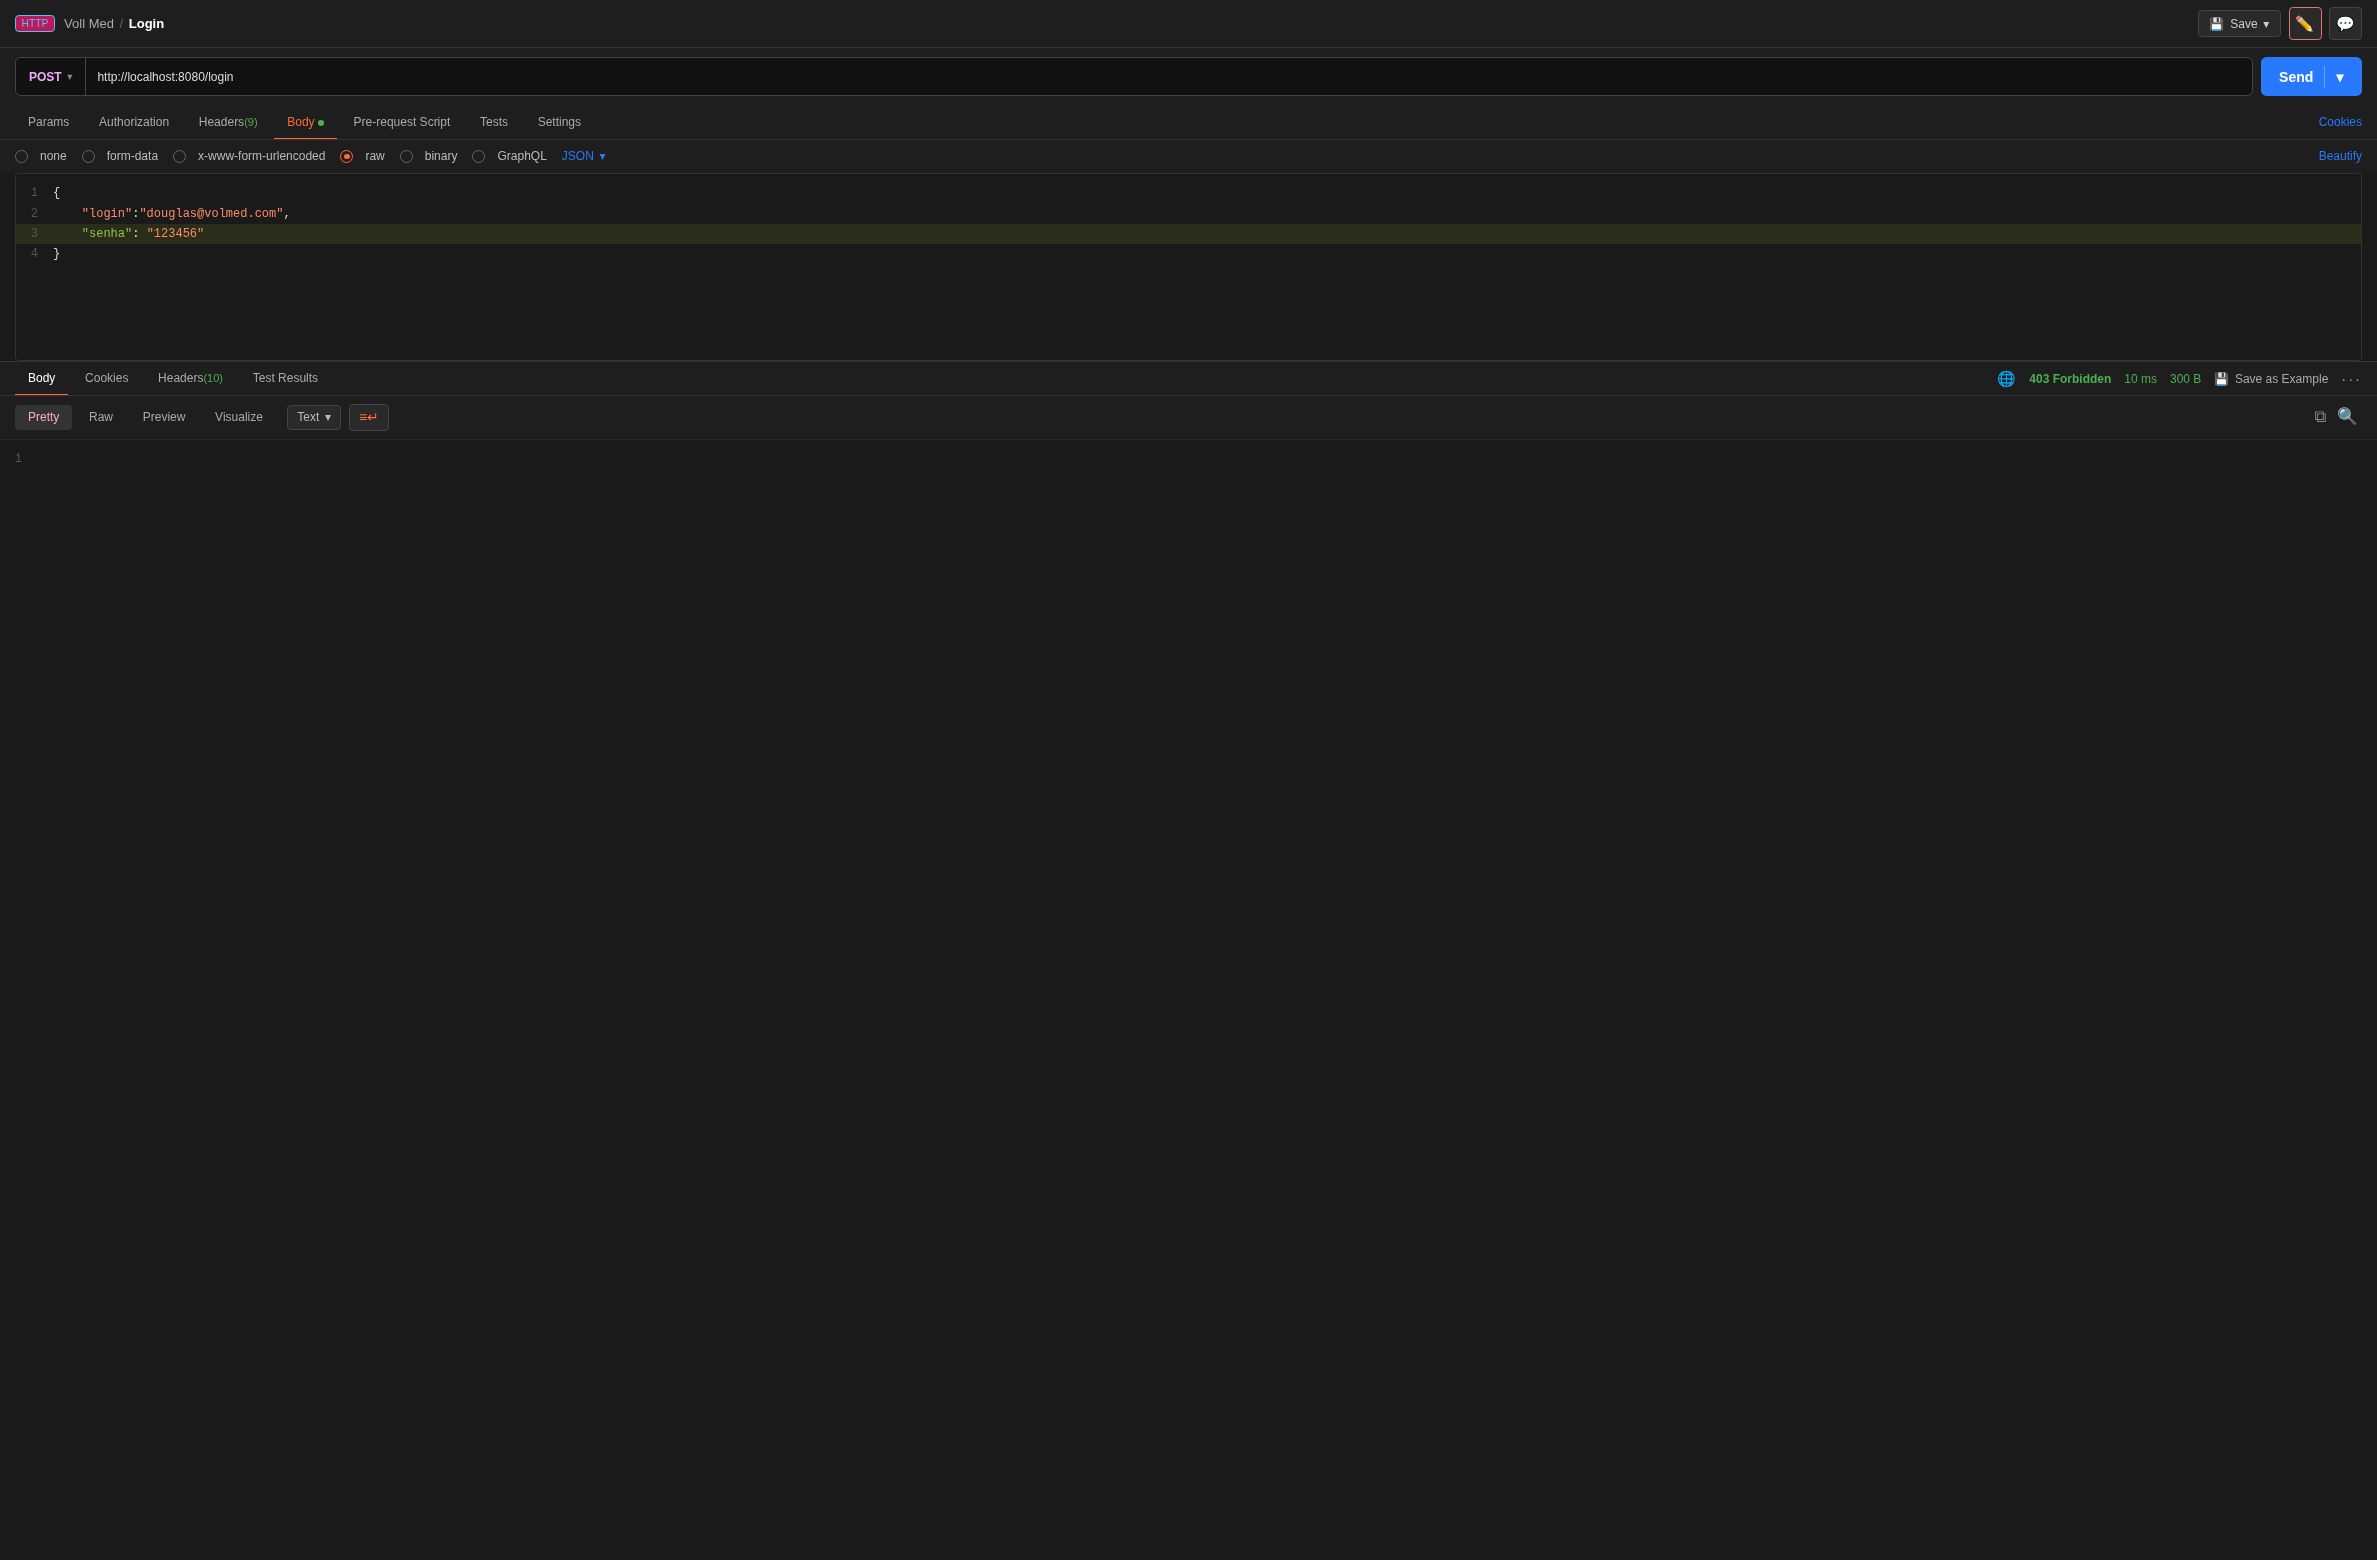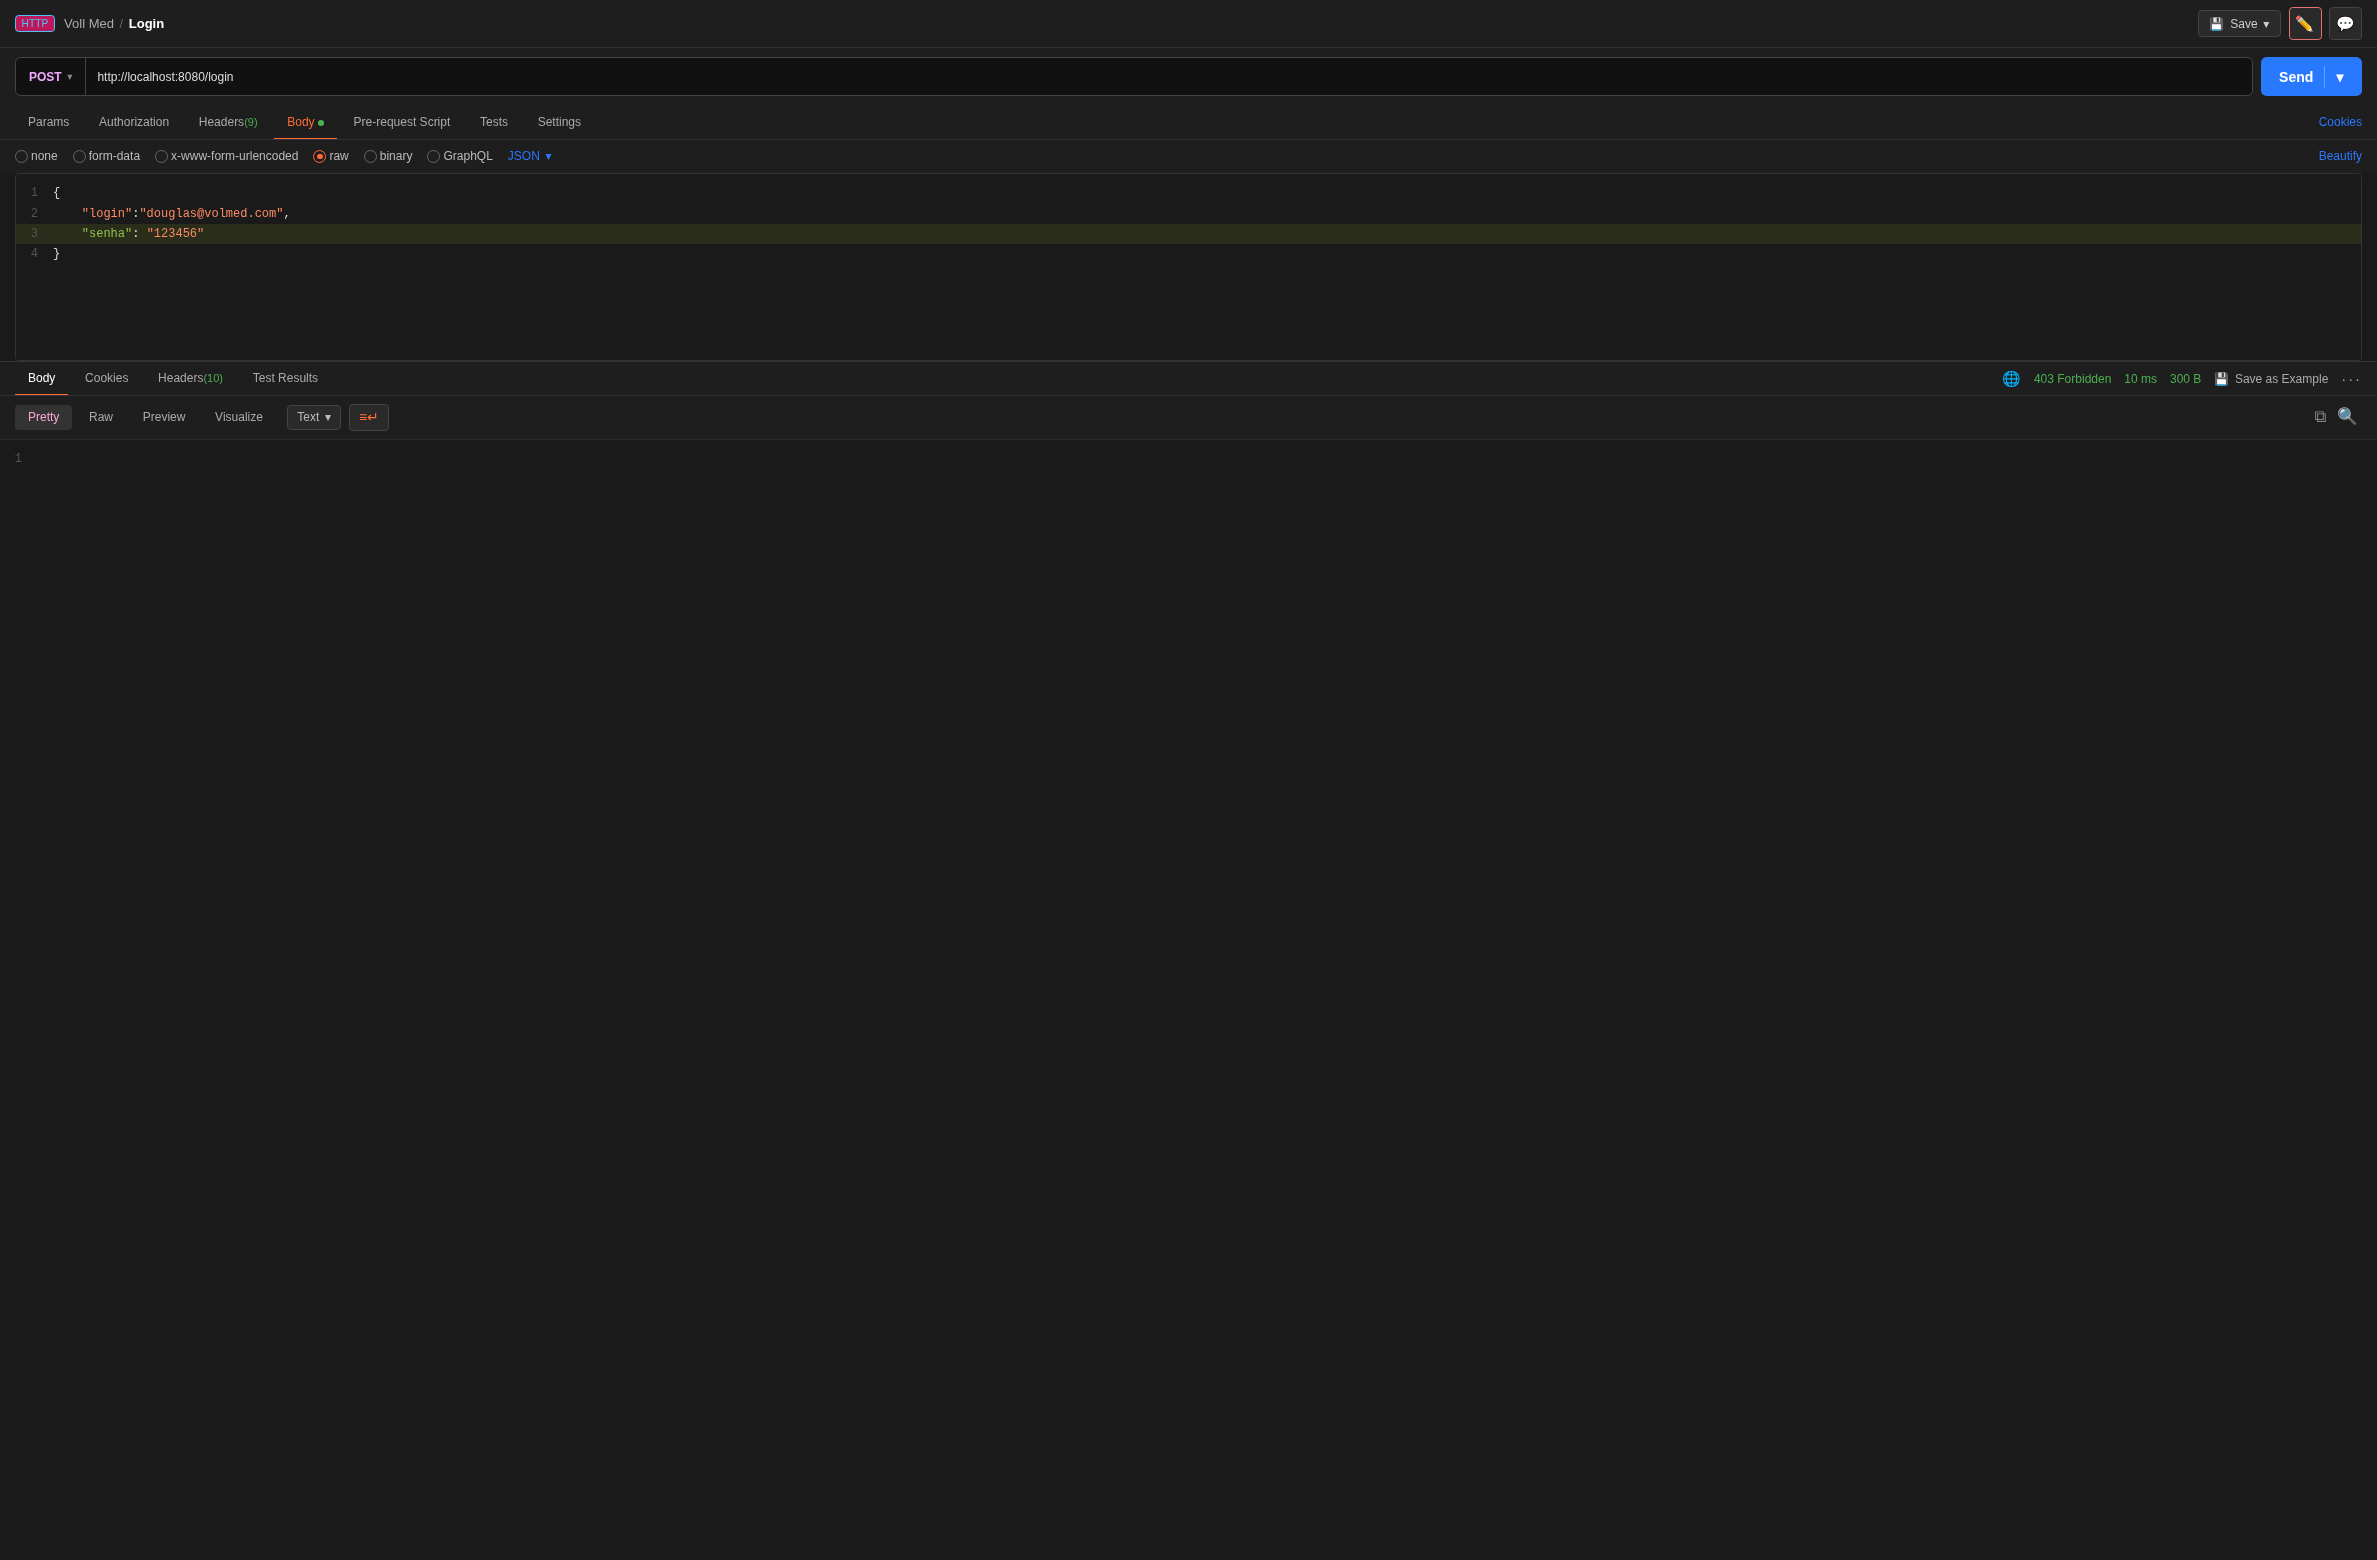--- a/index.html
+++ b/index.html
@@ -190,21 +190,21 @@
       display: flex;
       align-items: center;
       gap: 15px;
       padding: 9.3px 15px;
       background: #1e1e1e;
       flex-wrap: wrap;
     }
     .radio-option {
       display: flex;
       align-items: center;
-      gap: 3px;
+      gap: 12px;
       cursor: pointer;
       color: #bbb;
       font-size: 12px;
     }
     .radio-circle {
       width: 13px;
       height: 13px;
       border-radius: 50%;
       border: 1.9px solid #666;
       display: flex;
@@ -304,21 +304,21 @@
     }
     .resp-tab .badge { color: #4caf50; font-size: 11px; }
     .resp-tabs-spacer { flex: 1; }
     .resp-status {
       display: flex;
       align-items: center;
       gap: 13px;
       font-size: 12px;
     }
     .globe-icon { color: #888; font-size: 15px; }
-    .status-forbidden { color: #4caf50; font-weight: 400; }
+    .status-forbidden { color: #4caf50; font-weight: 700; }
     .status-time { color: #4caf50; }
     .status-size { color: #4caf50; }
     .save-example-btn {
       display: flex;
       align-items: center;
       gap: 5.6px;
       color: #aaa;
       cursor: pointer;
       font-size: 12px;
       background: none;

